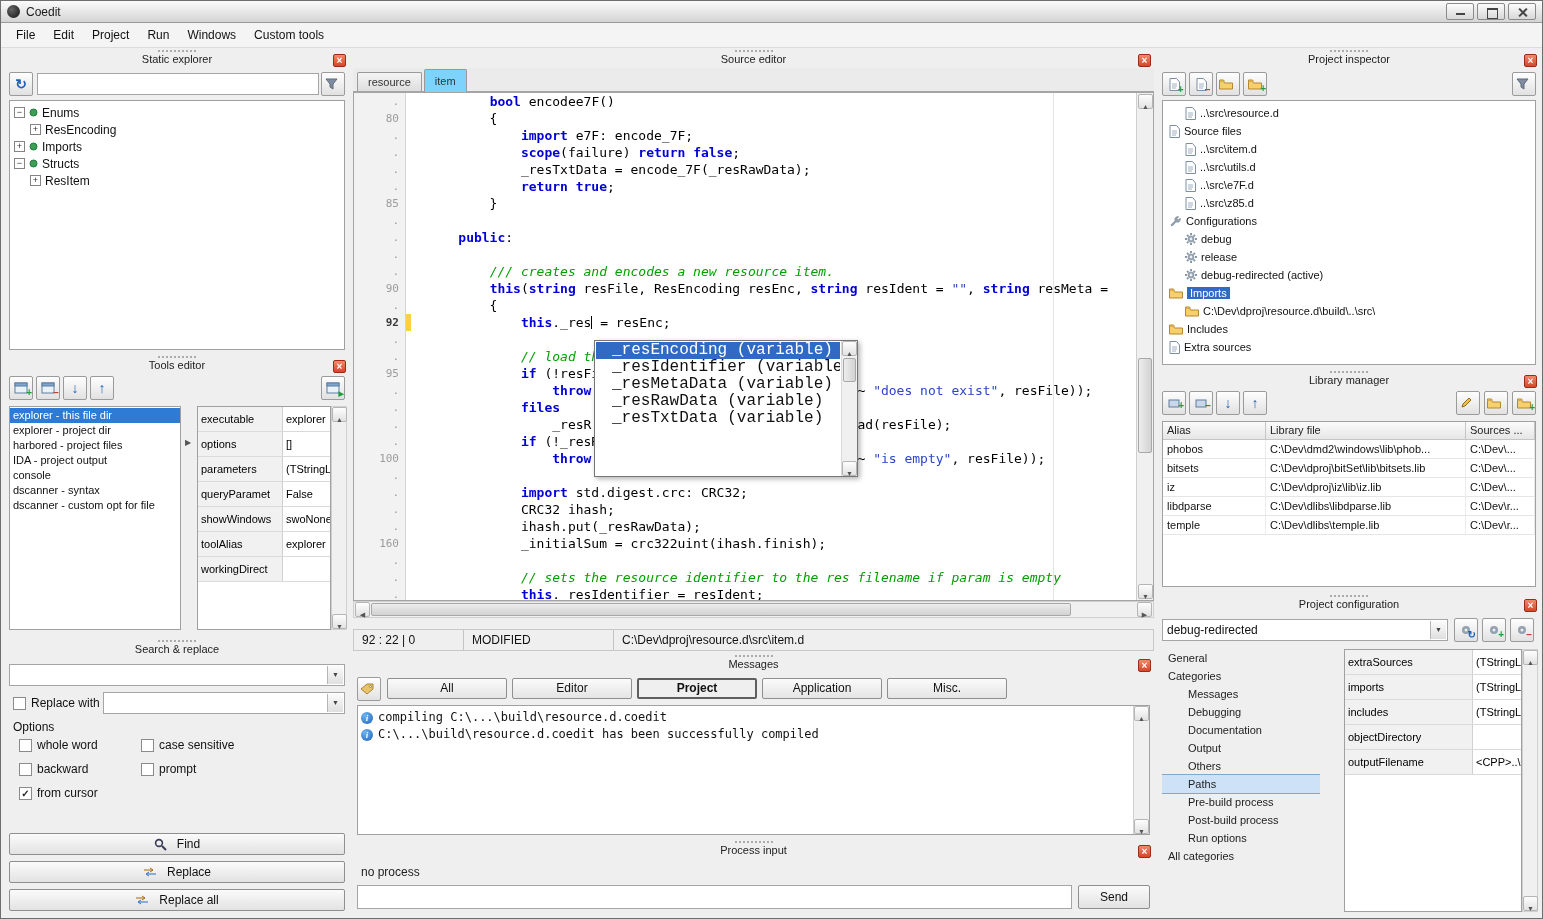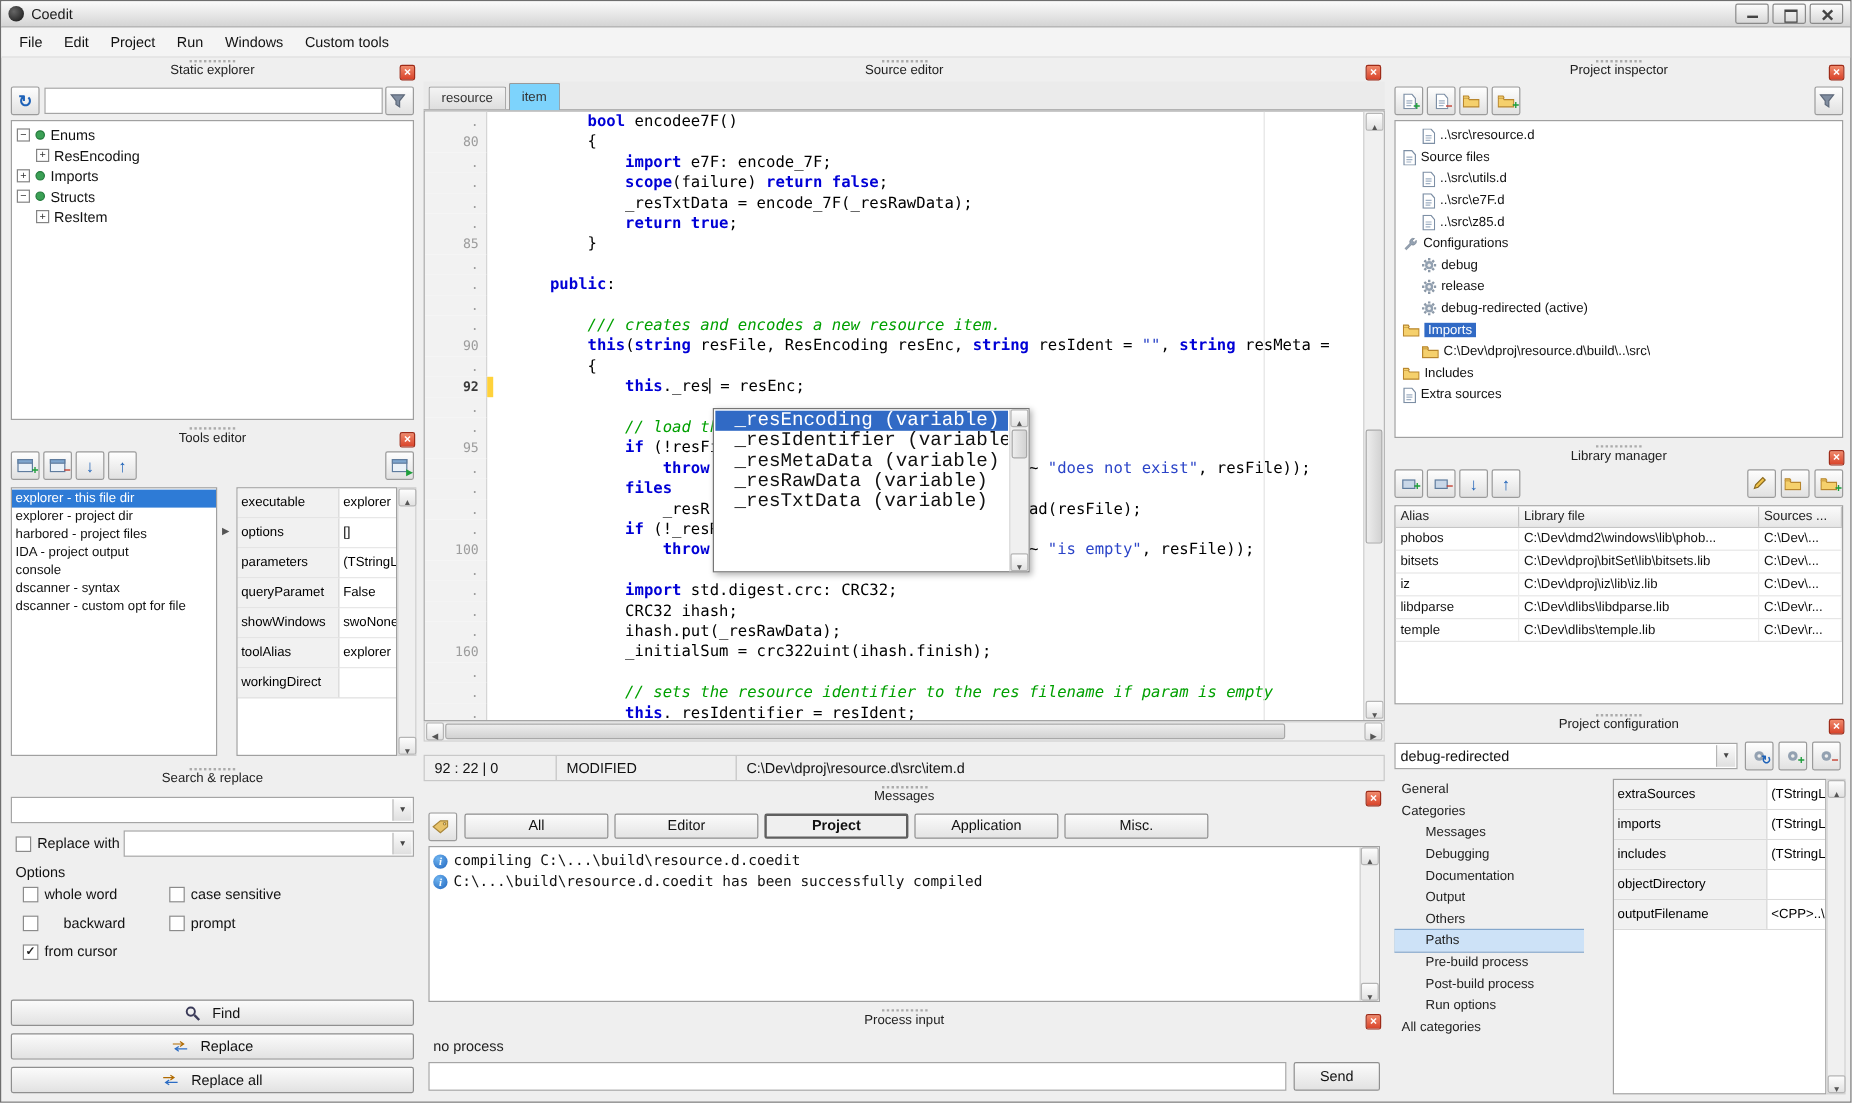--- a/index.html
+++ b/index.html
@@ -329,21 +329,21 @@
     <div style="position:absolute;left:8px;top:82px;font-size:12px;color:#111;">Options</div>
     <div id="sr-checks" style="position:absolute;left:0;top:0;right:0;bottom:0;pointer-events:none;">
         <label class="cb-row" style="left: 14px; top: 100px; pointer-events: auto;">
           <span class="cb"></span>
           <span class="cb-label">whole word</span>
         </label>
         <label class="cb-row" style="left: 136px; top: 100px; pointer-events: auto;">
           <span class="cb"></span>
           <span class="cb-label">case sensitive</span>
         </label>
-        <label class="cb-row" style="left: 14px; top: 124px; pointer-events: auto; gap: 16px;">
+        <label class="cb-row" style="left: 14px; top: 124px; pointer-events: auto;">
           <span class="cb"></span>
           <span class="cb-label">backward</span>
         </label>
         <label class="cb-row" style="left: 136px; top: 124px; pointer-events: auto;">
           <span class="cb"></span>
           <span class="cb-label">prompt</span>
         </label>
         <label class="cb-row" style="left: 14px; top: 148px; pointer-events: auto;">
           <span class="cb">✓</span>
           <span class="cb-label">from cursor</span>
@@ -568,20 +568,29 @@
           </span>
           <span class="tree-label">Source files</span>
         </div>
         <div class="tree-row pi" style="padding-left: 22px;">
           <span class="ic">
             <svg width="11" height="13">
               <path d="M1 .5h6.5L10.5 4v8.5H1z" fill="#fff" stroke="#7D8FA5"></path>
               <path d="M3 6h5M3 8h5M3 10h4" stroke="#9FB0C4"></path>
             </svg>
           </span>
+          <span class="tree-label">..\src\item.d</span>
+        </div>
+        <div class="tree-row pi" style="padding-left: 22px;">
+          <span class="ic">
+            <svg width="11" height="13">
+              <path d="M1 .5h6.5L10.5 4v8.5H1z" fill="#fff" stroke="#7D8FA5"></path>
+              <path d="M3 6h5M3 8h5M3 10h4" stroke="#9FB0C4"></path>
+            </svg>
+          </span>
           <span class="tree-label">..\src\utils.d</span>
         </div>
         <div class="tree-row pi" style="padding-left: 22px;">
           <span class="ic">
             <svg width="11" height="13">
               <path d="M1 .5h6.5L10.5 4v8.5H1z" fill="#fff" stroke="#7D8FA5"></path>
               <path d="M3 6h5M3 8h5M3 10h4" stroke="#9FB0C4"></path>
             </svg>
           </span>
           <span class="tree-label">..\src\e7F.d</span>

